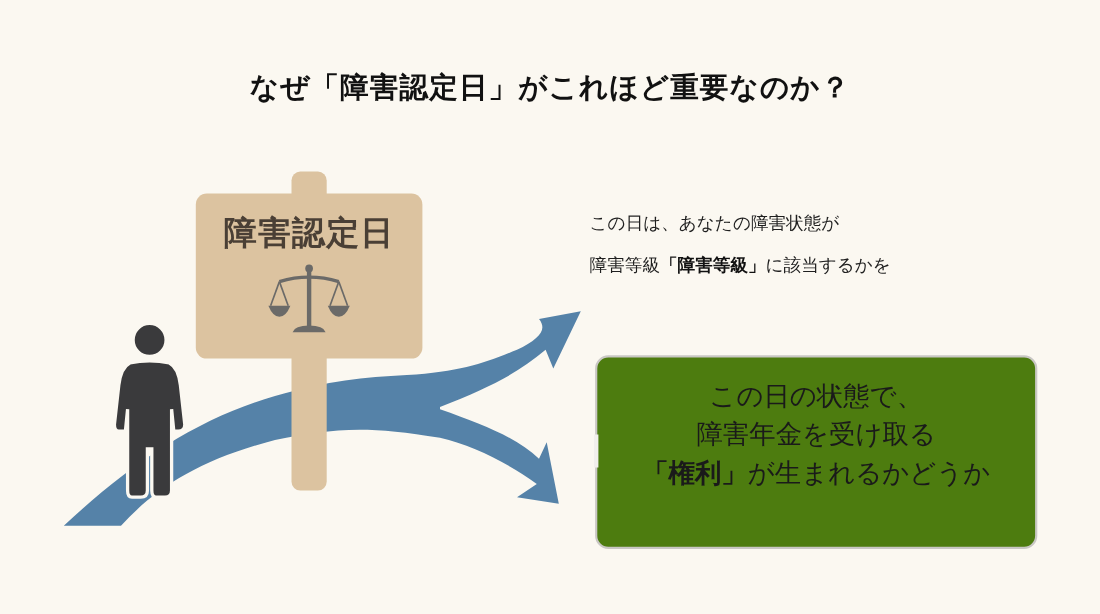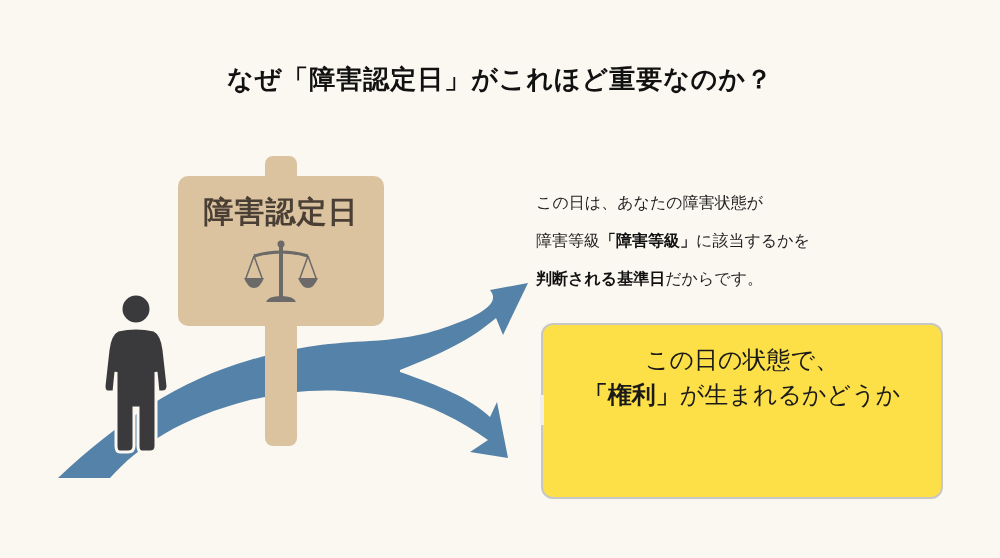--- a/index.html
+++ b/index.html
@@ -20,21 +20,21 @@
     position:absolute; left:178px; top:192px; width:206px; text-align:center;
     font-size:30px; font-weight:bold; color:#4a3f35; letter-spacing:1px;
   }
   .para {
     position:absolute; left:536px; top:184px; width:420px;
     font-size:16px; line-height:38px; color:#1f1f1f;
   }
   .para b { font-weight:bold; color:#111;margin-top:41px; }
   .bubble {
     position:absolute; left:541px; top:323px; width:402px; height:176px;
-    background:#fde047; border:2px solid #c9c7c4; border-radius:12px;
+    background:#4d7c0f; border:2px solid #c9c7c4; border-radius:12px;
     box-sizing:border-box;
   }
   .bubble-tail {
     position:absolute; left:520px; top:393px; width:0; height:0;
   }
   .bubble-text {
     position:absolute; left:0; top:18px; width:100%; text-align:center;
     font-size:24px; line-height:35px; color:#1a1a1a;
   }
   .bubble-text b { font-weight:bold; }
@@ -72,27 +72,27 @@
     <circle cx="136" cy="309" r="15"></circle>
     <path d="M118,330 Q136,326 154,330 Q162,334 164,350 L168,386 Q168,392 162,392 L158,392 L156,372 L156,446 Q156,452 150,452 L142,452 Q138,452 138,446 L138,408 L134,408 L134,446 Q134,452 128,452 L120,452 Q116,452 116,446 L116,372 L114,392 L108,392 Q104,392 104,386 L108,350 Q110,334 118,330 Z"></path>
   </g>
 </svg>
 
 <div class="sign-text">障害認定日</div>
 
 <div class="para">
   <div>この日は、あなたの障害状態が</div>
   <div><span>障害等級</span><b>「障害等級」</b><span>に該当するかを</span></div>
-  <div><b>判断される基準日</b><span>だからです。</span></div>
 </div>
 
 <svg class="bubble-tail" style="overflow:visible" width="24" height="40">
   <path d="M23,0 L2,17 L23,34" fill="#f1efec" stroke="#c9c7c4" stroke-width="2"></path>
 </svg>
 <div class="bubble">
   <div class="bubble-text">
     <div>この日の状態で、</div>
+    <div>障害年金を受け取る</div>
     <div><b>「権利」</b><span>が生まれるかどうか</span></div>
   </div>
 </div>
 <svg style="position:absolute;left:540px;top:395px;overflow:visible" width="4" height="32">
     <rect x="0" y="0" width="4" height="30" fill="#f1efec"></rect>
   </svg>
 
 </body></html>

